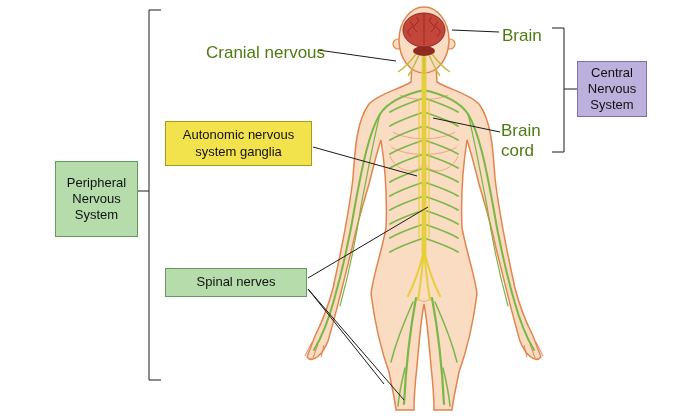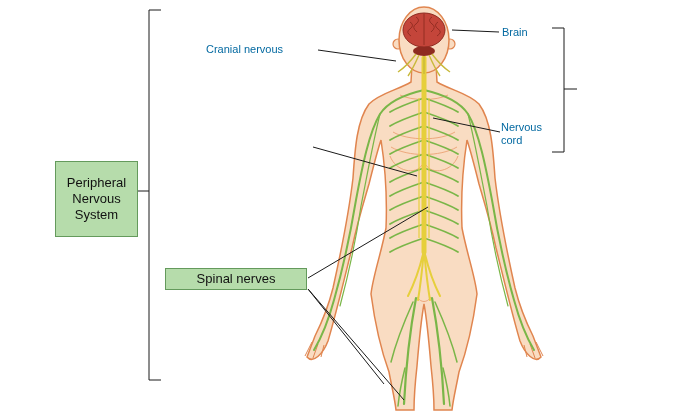--- a/index.html
+++ b/index.html
@@ -2,21 +2,21 @@
 <html style="--yellow-box-bg: #f2e24c; --yellow-box-border: #a99a1f; --green-box-bg: #b6dcab; --green-box-border: #649a5c; --purple-box-bg: #bcb0dd; --purple-box-border: #7e6fae; --skin: #f9dcc2; --body-outline: #e0854f; --rib-line: #eda87c; --brain-red: #c4453a; --brain-dark: #8e2a20; --spinal-cord-yellow: #e6cf3c; --nerve-green: #7ab648; --cranial-nerve-yellow: #c8b93a; --connector-line: #1a1a1a;"><head>
 <meta charset="utf-8">
 <style>
   html,body{margin:0;padding:0;background:#fff;}
   .stage{
     position:relative;width:680px;height:418px;background:#ffffff;
     font-family:"Liberation Sans",sans-serif;overflow:hidden;color:#111;
   }
   .stage svg{position:absolute;left:0;top:0;}
   .plain-label{
-    position:absolute;font-size:11px;line-height:1.15;color:#0369a1;white-space:nowrap;
+    position:absolute;font-size:17px;line-height:1.15;color:#4d7c0f;white-space:nowrap;
   }
   .plain-label.wrap{white-space:normal;}
   .box-label{
     position:absolute;display:flex;align-items:center;justify-content:center;
     text-align:center;font-size:13px;line-height:1.25;color:#111;
     padding:2px 5px;box-sizing:border-box;
   }
   .box-yellow{background:var(--yellow-box-bg);border:1px solid var(--yellow-box-border);}
   .box-green{background:var(--green-box-bg);border:1px solid var(--green-box-border);}
   .box-purple{background:var(--purple-box-bg);border:1px solid var(--purple-box-border);}
@@ -181,21 +181,23 @@
       <path d="M 138,191 L 149,191"></path>
       <path d="M 552,28 L 564,28 L 564,152 L 552,152"></path>
       <path d="M 564,89 L 577,89"></path>
     </g>
   </svg>
 
   <div class="plain-label" style="left:206px;top:43px;">Cranial nervous</div>
 
   <div class="plain-label" style="left:502px;top:26px;">Brain</div>
 
-  <div class="plain-label wrap" style="left:501px;top:121px;width:52px;">Nervous cord</div>
-
+  <div class="plain-label wrap" style="left:501px;top:121px;width:52px;">Brain cord</div>
+
+  <div class="box-label box-yellow" style="left:165px;top:121px;width:147px;height:45px;">Autonomic nervous system ganglia</div>
 
   <div class="box-label box-green" style="left:55px;top:161px;width:83px;height:76px;">Peripheral Nervous System</div>
 
-  <div class="box-label box-green" style="left:165px;top:268px;width:142px;height:22px;">Spinal nerves</div>
-
+  <div class="box-label box-green" style="left:165px;top:268px;width:142px;height:29px;">Spinal nerves</div>
+
+  <div class="box-label box-purple" style="left:577px;top:61px;width:70px;height:56px;">Central Nervous System</div>
 
 </div>
 
 </body></html>

